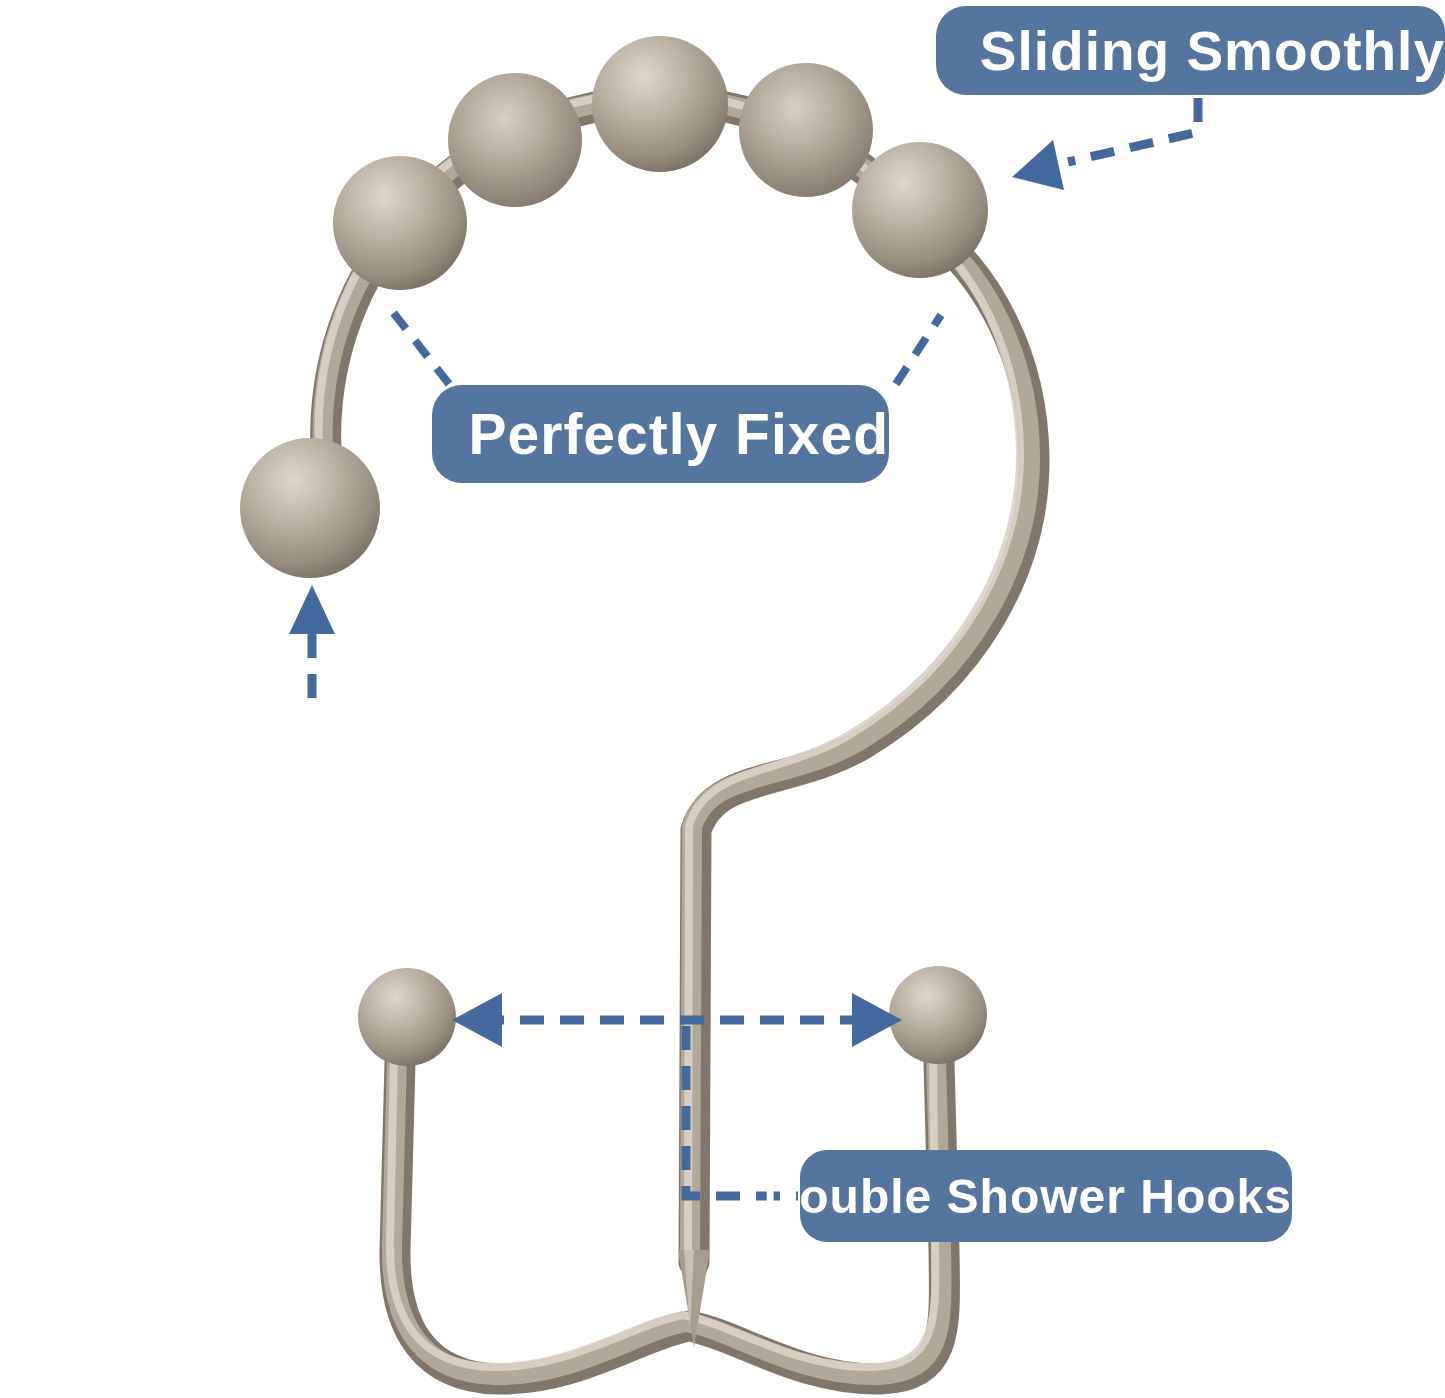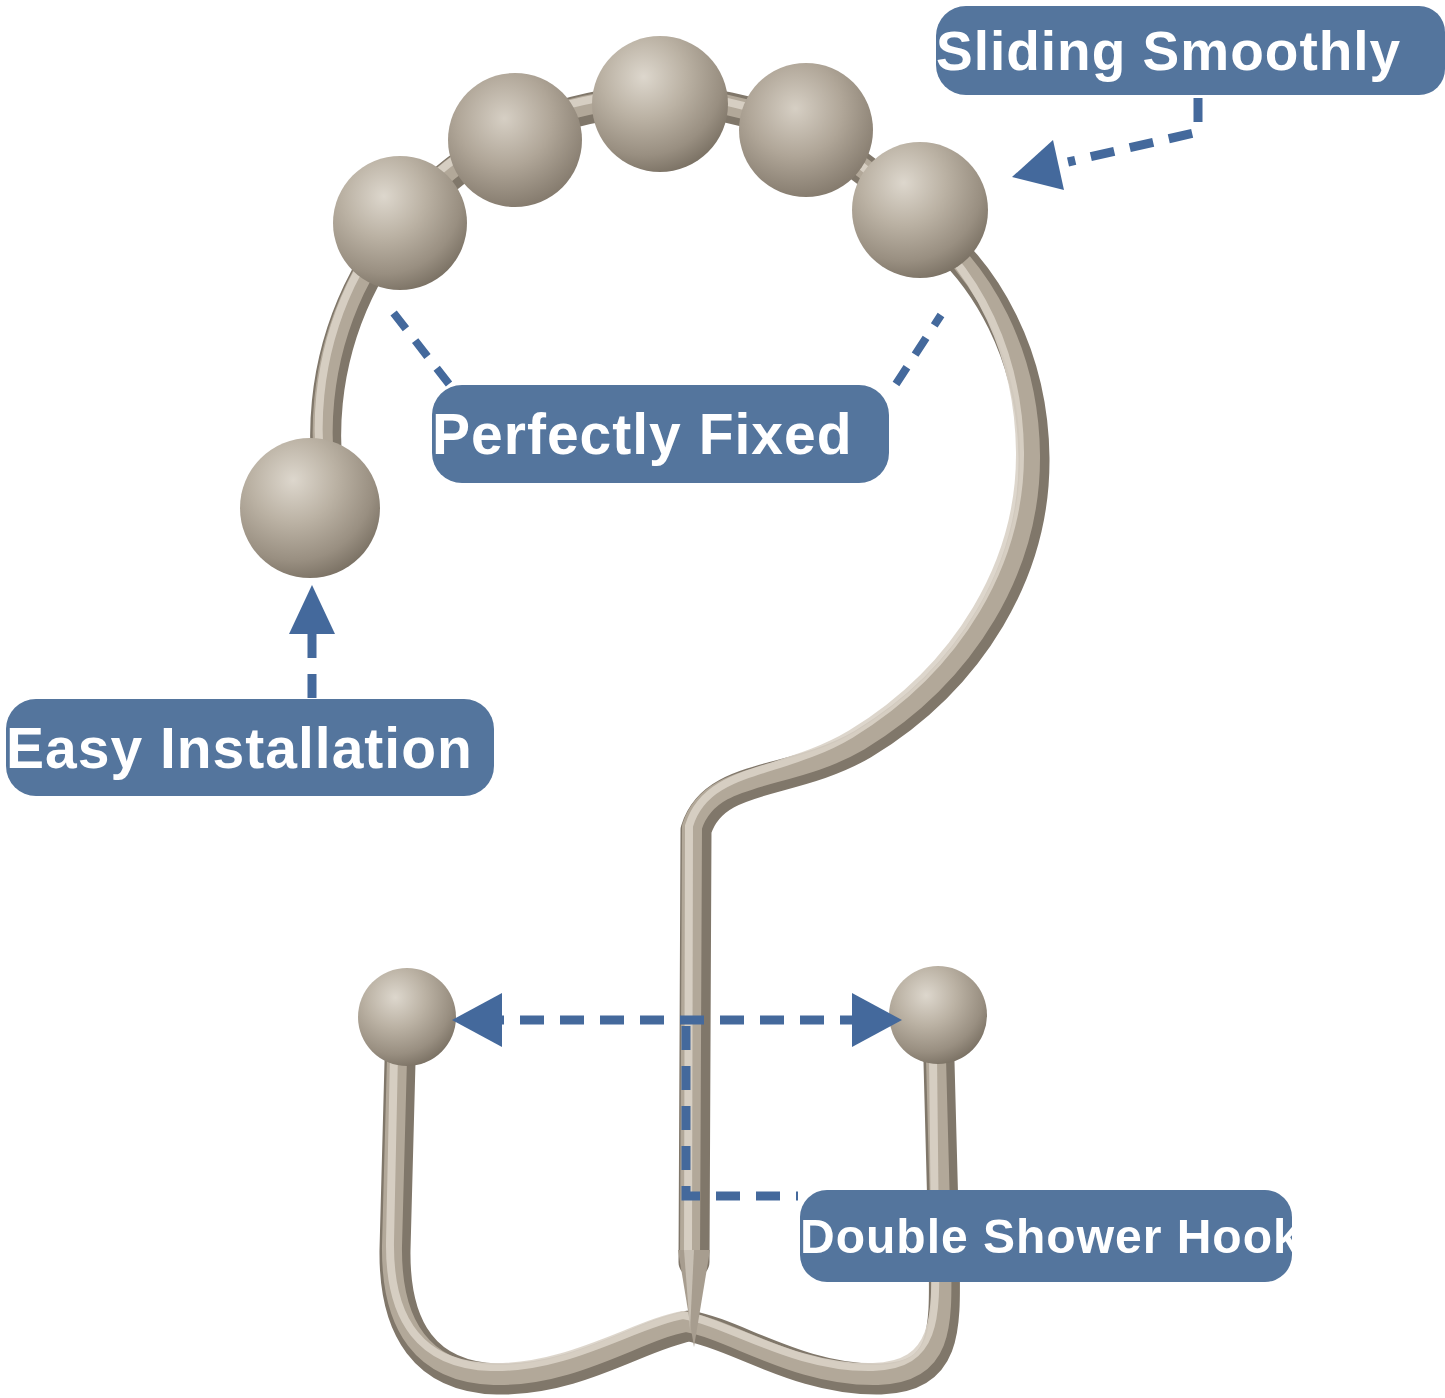--- a/index.html
+++ b/index.html
@@ -9,30 +9,30 @@
     background:#ffffff;
     overflow:hidden;
     font-family:"Liberation Sans", sans-serif;
   }
   .stage svg{position:absolute;left:0;top:0;}
   .callout{
     position:absolute;
     background:#54759d;
     color:#ffffff;
     font-weight:bold;
-    display:flex;align-items:center;justify-content:flex-start;
+    display:flex;align-items:center;justify-content:flex-end;
     white-space:nowrap;
     letter-spacing:1px;
     border-radius:30px;
     box-sizing:border-box;
   }
   .c-ss{left:936px;top:6px;width:509px;height:89px;font-size:55px;border-top-right-radius:26px;border-bottom-right-radius:26px;}
   .c-pf{left:432px;top:385px;width:457px;height:98px;font-size:57px;}
   .c-ei{left:6px;top:699px;width:488px;height:97px;font-size:57px;}
-  .c-dsh{left:800px;top:1150px;width:492px;height:92px;font-size:48px;border-radius:27px;margin-top:40px;}
+  .c-dsh{left:800px;top:1150px;width:492px;height:92px;font-size:48px;border-radius:27px;}
   .wire{fill:none;stroke-linecap:round;stroke-linejoin:round;}
   .w1{stroke:#80776a;stroke-width:31px;}
   .w2{stroke:#b2a899;stroke-width:20px;}
   .w3{stroke:#d9d2c6;stroke-width:8px;opacity:.9;}
   .dash{fill:none;stroke:#44699c;stroke-width:9px;stroke-dasharray:24 16;}
   .dash-thin{fill:none;stroke:#44699c;stroke-width:8px;stroke-dasharray:20 15;}
   .head{fill:#44699c;stroke:none;}
 </style>
 </head>
 <body>
@@ -119,21 +119,18 @@
   </svg>
 
   <div class="callout c-ss">
     <span>Sliding Smoothly</span>
   </div>
 
   <div class="callout c-pf">
     <span>Perfectly Fixed</span>
   </div>
 
-  <div class="callout c-ei">
-    <span>Easy Installation</span>
-  </div>
 
   <div class="callout c-dsh">
     <span>Double Shower Hooks</span>
   </div>
 
 </div>
 
 </body></html>

